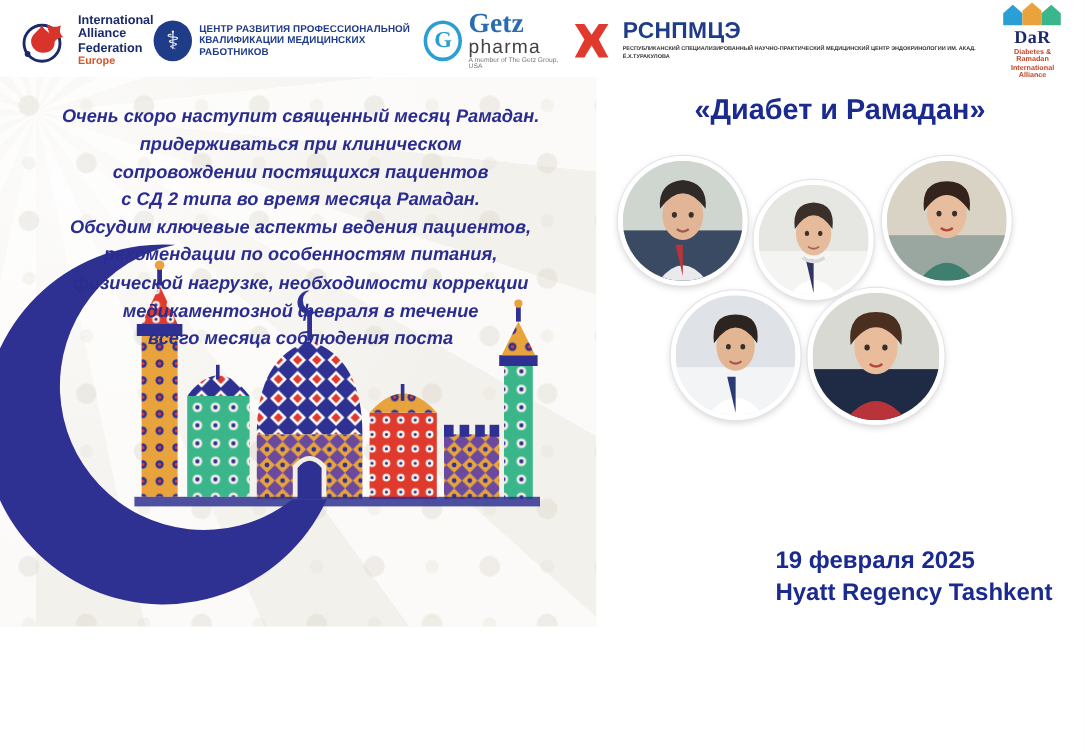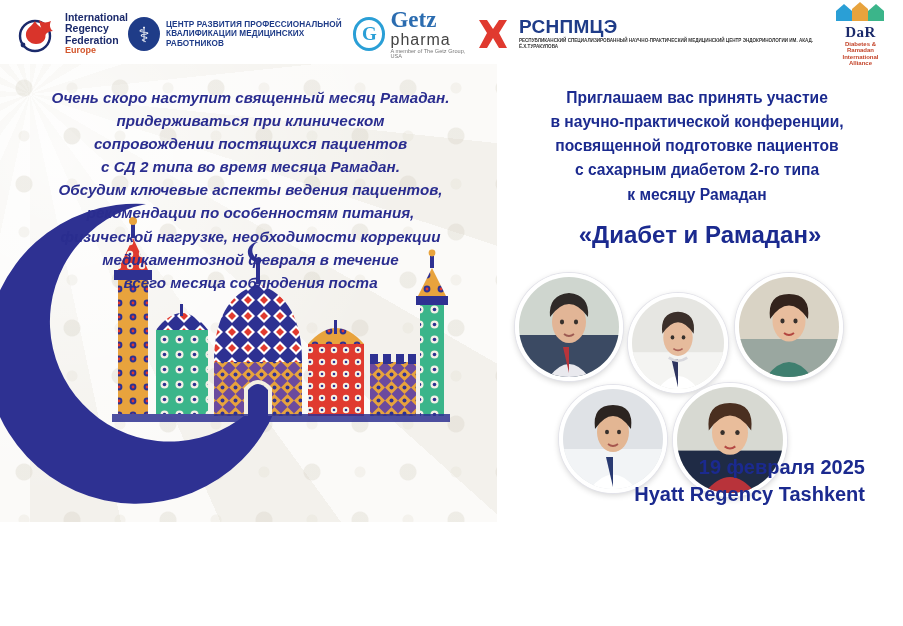--- a/index.html
+++ b/index.html
@@ -158,22 +158,22 @@
   }
   .ph .face { position: absolute; inset: 0; }
 
   .ph1 { width: 108px; height: 108px; left: 18px;  top: 8px;  }
   .ph2 { width: 100px; height: 100px; left: 131px; top: 28px; }
   .ph3 { width: 108px; height: 108px; left: 238px; top: 8px;  }
   .ph4 { width: 108px; height: 108px; left: 62px;  top: 120px;}
   .ph5 { width: 114px; height: 114px; left: 176px; top: 118px;}
 
   .footer-info {
-    position: absolute; right: 38px; bottom: 16px;
-    text-align: right; color: #1b2a8f; font-weight: bold;
+    position: absolute; right: 26px; bottom: 16px;
+    text-align: left; color: #1b2a8f; font-weight: bold;
   }
   .footer-info .date { font-size: 20px; }
   .footer-info .venue { font-size: 20px; margin-top: 4px; }
 </style>
 </head>
 <body>
 
 <div class="poster">
 
   <div class="header">
@@ -182,21 +182,21 @@
       <div class="idf-mark">
         <svg width="46" height="42" viewBox="0 0 46 42">
           <circle cx="21" cy="22" r="15" fill="none" stroke="#1b2a6b" stroke-width="2.4"></circle>
           <path d="M21 7 C18 12 13 14 12 19 C11 25 16 30 22 30 C29 30 33 25 31 19 C29 13 23 12 21 7 Z" fill="#d9342b"></path>
           <path d="M25 6 C28 9 33 9 37 7 C35 11 36 15 39 17 C34 17 31 20 30 24 C29 18 26 12 25 6 Z" fill="#d9342b"></path>
           <circle cx="9" cy="31" r="2.4" fill="#1b2a6b"></circle>
         </svg>
       </div>
       <div class="idf-text">
         <span class="l1">International</span>
-        <span class="l2">Regency</span>
+        <span class="l2">Alliance</span>
         <span class="l3">Federation</span>
         <span class="l4">Europe</span>
       </div>
     </div>
 
     <div class="cpd">
       <div class="cpd-badge">
         <span class="caduceus">⚕</span>
       </div>
       <div class="cpd-text">
@@ -336,27 +336,20 @@
             <circle cx="320" cy="41" r="3.4" fill="#e8a33d"></circle>
 
             <rect x="0" y="202" width="338" height="8" fill="#2e3192" opacity=".85"></rect>
           </g>
         </svg>
       </div>
     </div>
 
     <div class="right-pane">
 
-      <div class="invite">
-        <p>Приглашаем вас принять участие</p>
-        <p>в научно-практической конференции,</p>
-        <p>посвященной подготовке пациентов</p>
-        <p>с сахарным диабетом 2-го типа</p>
-        <p>к месяцу Рамадан</p>
-      </div>
 
       <div class="title">«Диабет и Рамадан»</div>
 
       <div class="photos">
 
         <div class="ph ph1">
           <svg class="face" viewBox="0 0 100 100" preserveAspectRatio="xMidYMid slice">
             <rect width="100" height="100" fill="#cfd6cf"></rect>
             <rect y="58" width="100" height="42" fill="#3b4a63"></rect>
             <path d="M30 100 q20 -26 40 0 Z" fill="#e9e9ee"></path>

